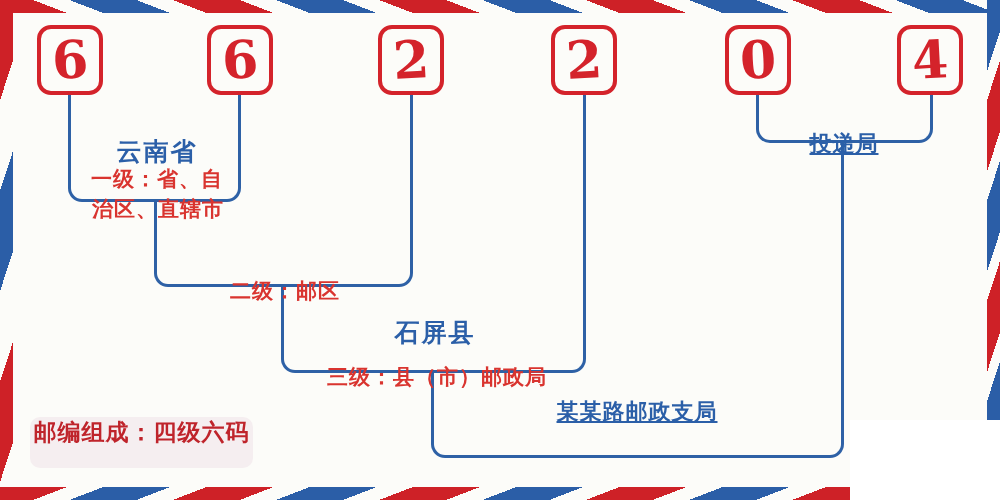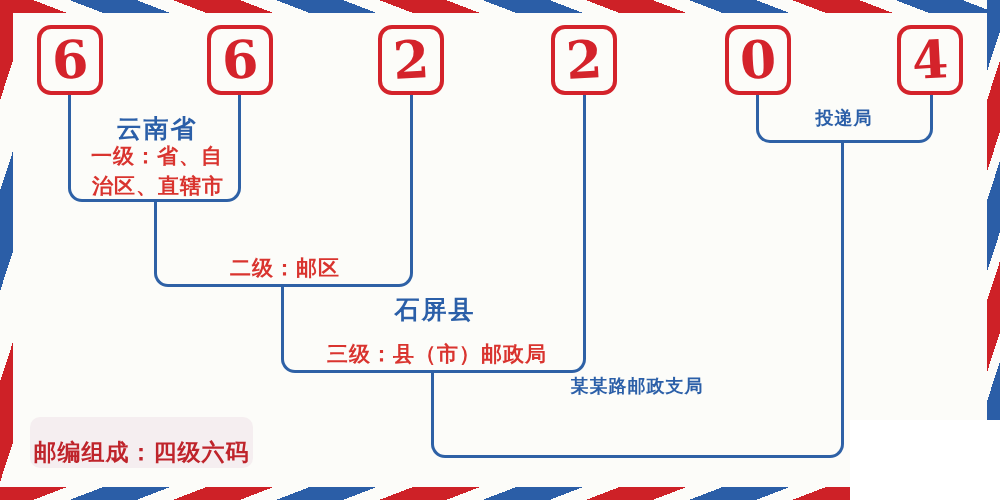--- a/index.html
+++ b/index.html
@@ -54,31 +54,31 @@
   
   .bracket{
     position:absolute;box-sizing:border-box;z-index:2;
     border-left:3px solid var(--line-blue);
     border-right:3px solid var(--line-blue);
     border-bottom:3px solid var(--line-blue);
     border-radius:0 0 14px 14px;
   }
   .vline{position:absolute;width:3px;background:var(--line-blue);z-index:2;}
   
-  .lbl{position:absolute;white-space:nowrap;z-index:4;transform:translateX(-50%);text-align:center;}
+  .lbl{position:absolute;white-space:nowrap;z-index:4;transform:translateX(-50%);text-align:center;margin-top:23px;}
   .place{font-family:"Liberation Serif","DejaVu Serif",serif;font-weight:bold;color:var(--text-blue);}
   .place-lg{font-size:25px;letter-spacing:2px;}
-  .place-md{font-size:18px;letter-spacing:1px;}
+  .place-md{font-size:22px;letter-spacing:1px;text-decoration:underline;}
   .level{font-family:"Liberation Sans","DejaVu Sans",sans-serif;font-weight:bold;
     color:var(--text-red);font-size:21px;letter-spacing:1px;line-height:30px;}
   
   .badge{
     position:absolute;left:30px;top:417px;width:223px;height:51px;z-index:4;
     background:var(--badge-bg);border-radius:10px;
-    display:flex;align-items:flex-end;justify-content:center;
+    display:flex;align-items:flex-start;justify-content:center;
   }
   .badge-text{
     font-family:"Liberation Serif","DejaVu Serif",serif;font-weight:bold;
     font-size:23px;letter-spacing:1px;color:var(--badge-red);
   }
 </style>
 </head>
 <body>
 
 <div class="canvas">

